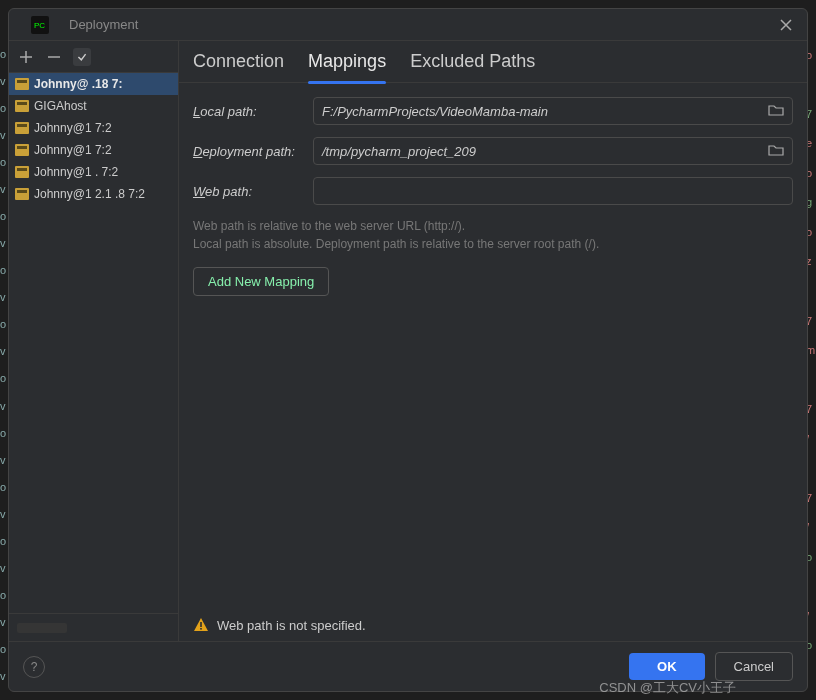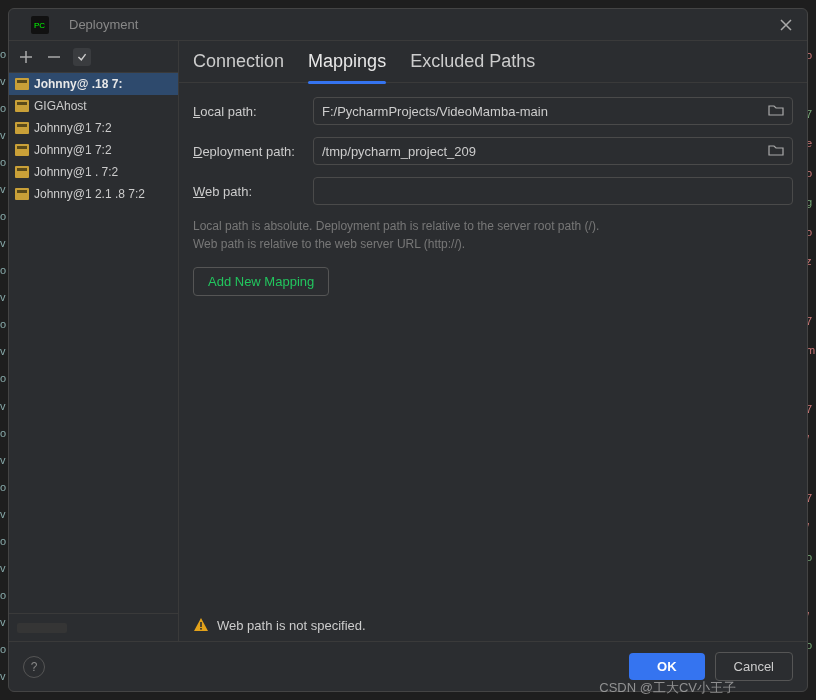--- a/index.html
+++ b/index.html
@@ -20,28 +20,28 @@
     .server-icon { width: 14px; height: 12px; background: #c9a038; border-radius: 1px; flex-shrink: 0; position: relative; }
     .server-icon::before { content: ''; position: absolute; top: 2px; left: 2px; right: 2px; height: 3px; background: #5a4a1a; }
     .sidebar-footer { height: 28px; border-top: 1px solid #3a3a3a; display: flex; align-items: center; padding: 0 8px; }
     .sidebar-hint { width: 50px; height: 10px; background: #353535; border-radius: 2px; }
     .main { flex: 1; display: flex; flex-direction: column; }
     .tabs { height: 42px; display: flex; align-items: center; gap: 24px; padding: 0 14px; border-bottom: 1px solid #3a3a3a; }
     .tab { font-size: 18px; color: #ccc; cursor: pointer; padding: 11px 0; position: relative; }
     .tab.active { color: #e8e8e8; }
     .tab.active::after { content: ''; position: absolute; bottom: -1px; left: 0; right: 0; height: 3px; background: #3574f0; border-radius: 2px; }
     .form-area { padding: 14px; flex: 1; }
-    .form-row { display: flex; align-items: center; margin-bottom: 12px; gap: 10px; }
+    .form-row { display: flex; align-items: center; margin-bottom: 12px; gap: 10px; font-style: italic; }
     .form-label { width: 110px; font-size: 13px; color: #ccc; }
     .form-label .u { text-decoration: underline; }
     .form-input { flex: 1; height: 28px; background: #2b2d30; border: 1px solid #4a4a4a; border-radius: 4px; padding: 0 8px; color: #ccc; font-size: 13px; display: flex; align-items: center; position: relative; }
     .form-input.filled { border-color: #4a4a4a; }
     .folder-icon { margin-left: auto; color: #aaa; cursor: pointer; }
     .hint-text { font-size: 12px; color: #777; margin: 8px 0 14px 0; line-height: 1.5; }
-    .add-mapping-btn { padding: 6px 14px; background: #2b2d30; border: 1px solid #555; border-radius: 4px; color: #22c55e; font-size: 13px; cursor: pointer; }
+    .add-mapping-btn { padding: 6px 14px; background: #2b2d30; border: 1px solid #555; border-radius: 4px; color: #86efac; font-size: 13px; cursor: pointer; }
     .warning-bar { padding: 8px 14px; display: flex; align-items: center; gap: 8px; font-size: 13px; color: #ccc; }
     .footer { height: 50px; border-top: 1px solid #3a3a3a; display: flex; align-items: center; padding: 0 14px; gap: 10px; }
     .help-btn { width: 22px; height: 22px; border: 1px solid #555; border-radius: 50%; display: flex; align-items: center; justify-content: center; color: #888; font-size: 12px; cursor: pointer; }
     .footer-spacer { flex: 1; }
     .ok-btn { padding: 6px 28px; background: #3574f0; border: none; border-radius: 4px; color: #fff; font-size: 13px; font-weight: 700; cursor: pointer; }
     .cancel-btn { padding: 6px 18px; background: #2b2d30; border: 1px solid #555; border-radius: 4px; color: #ccc; font-size: 13px; cursor: pointer; }
     .watermark { position: absolute; bottom: 3px; right: 80px; color: #bbb; font-size: 13px; z-index: 10; pointer-events: none; opacity: 0.7; }
     .bg-code { position: absolute; top: 40px; bottom: 10px; width: 10px; display: flex; flex-direction: column; justify-content: space-around; font-size: 11px; font-family: monospace; pointer-events: none; }
     .bg-left { left: 0; color: #8aa; }
     .bg-right { right: 0; color: #c77; }
@@ -200,22 +200,22 @@
         </div>
 
         <div class="form-row">
           <div class="form-label"><span class="u">W</span>eb path:</div>
           <div class="form-input">
             <span></span>
           </div>
         </div>
 
         <div class="hint-text">
+          <div>Web path is relative to the web server URL (http://).</div>
           <div>Local path is absolute. Deployment path is relative to the server root path (/).</div>
-          <div>Web path is relative to the web server URL (http://).</div>
         </div>
 
         <button class="add-mapping-btn">Add New Mapping</button>
       </div>
 
       <div class="warning-bar">
         <svg width="16" height="16" viewBox="0 0 16 16">
             <path d="M8 1 L15 14 H1 Z" fill="#e3a21a"></path>
             <rect x="7.2" y="5" width="1.6" height="5" fill="#2b2d30"></rect>
             <rect x="7.2" y="11" width="1.6" height="1.6" fill="#2b2d30"></rect>

